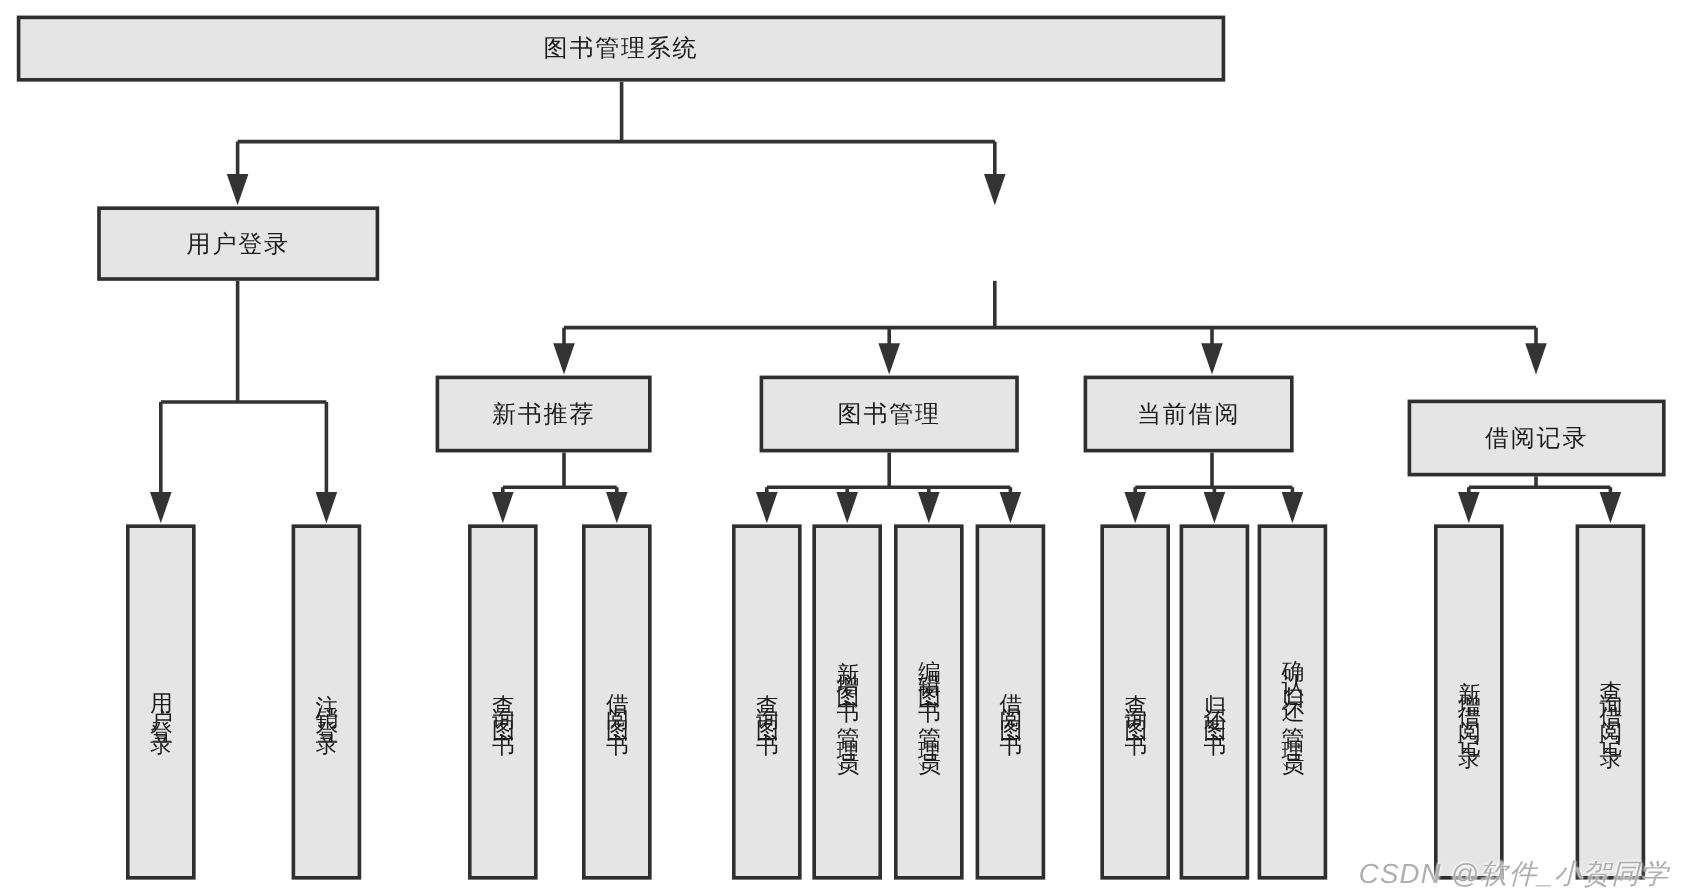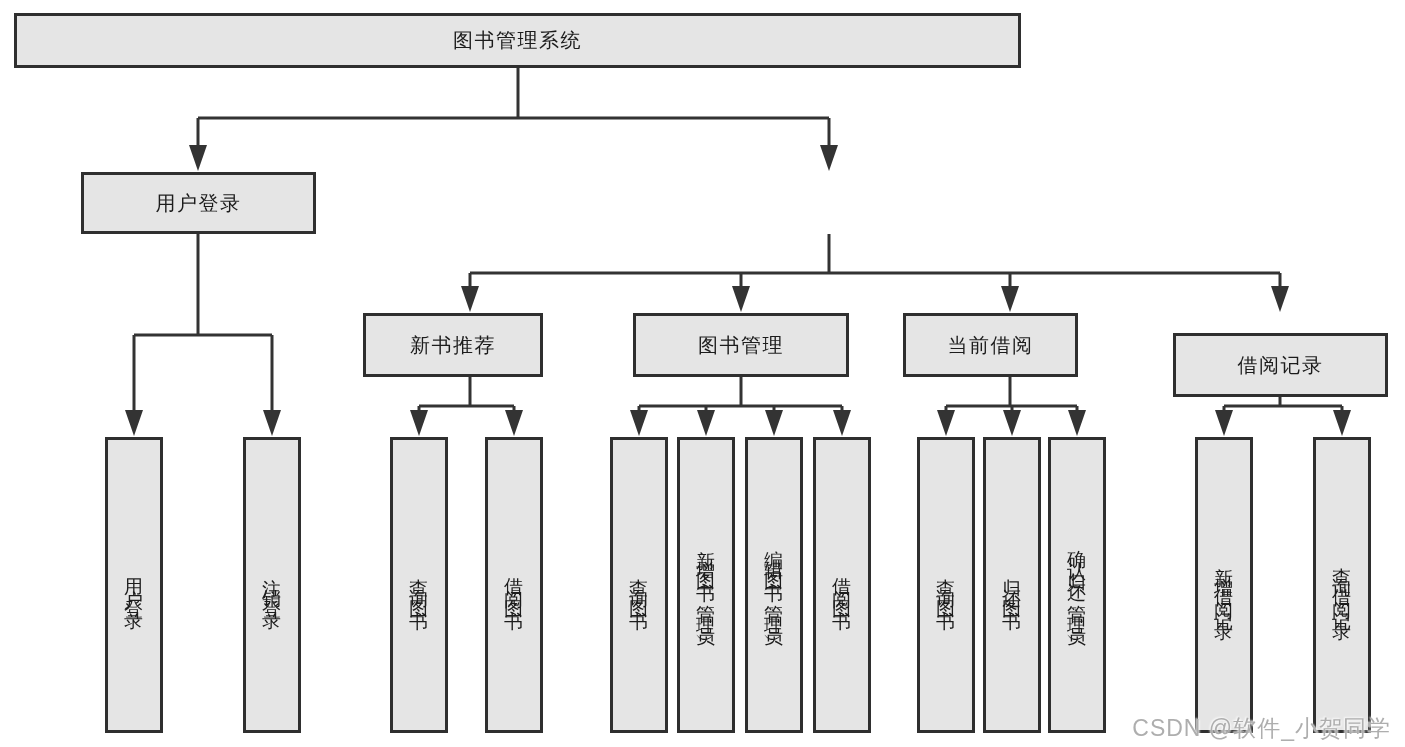--- a/index.html
+++ b/index.html
@@ -45,20 +45,21 @@
   }
   .watermark {
     position: absolute;
     right: 14px;
     bottom: 3px;
     font-size: 23px;
     color: #aeaeae;
     letter-spacing: 1px;
     text-shadow: 1px 1px 2px rgba(255,255,255,0.95), -1px -1px 2px rgba(255,255,255,0.95);
     white-space: nowrap;
+    font-style: italic;
   }
 </style>
 </head>
 <body>
 
 <div class="canvas">
 
   <svg class="connectors" viewBox="0 0 1405 747" xmlns="http://www.w3.org/2000/svg">
     <g stroke="#333333" stroke-width="3" fill="none">
 

